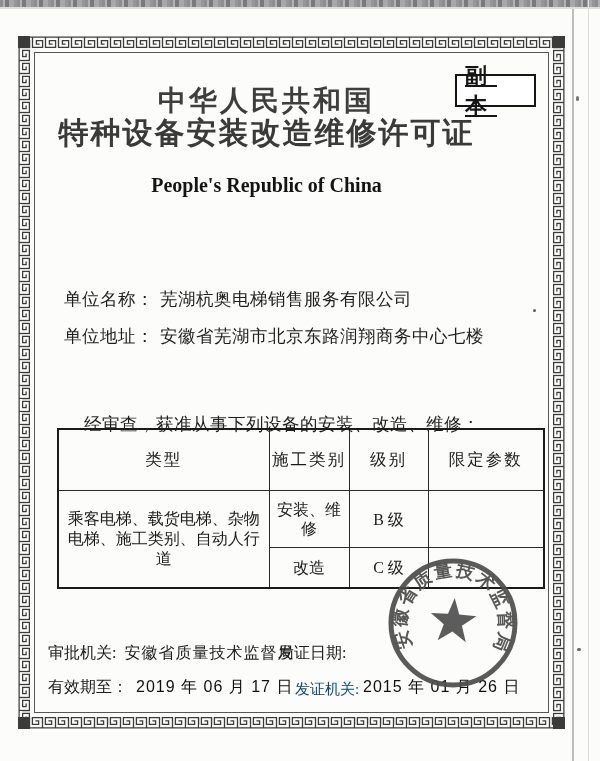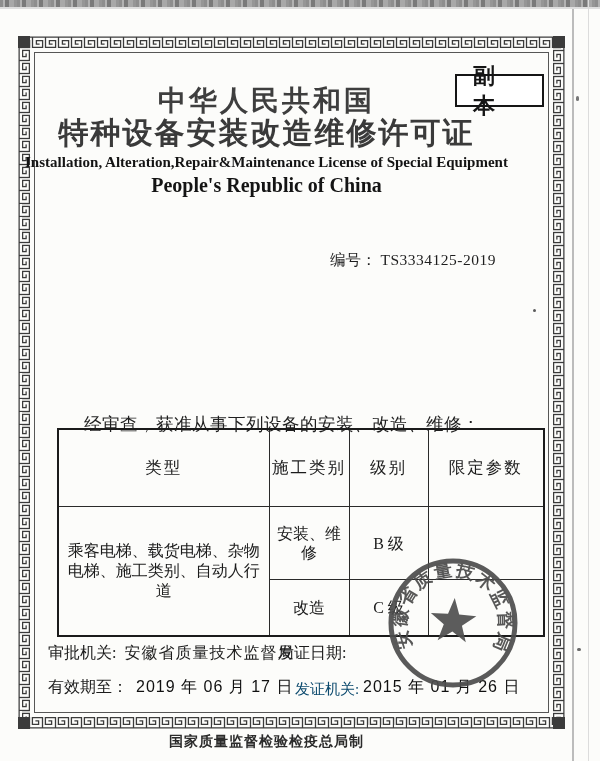--- a/index.html
+++ b/index.html
@@ -42,41 +42,41 @@
 
   .country-title{top:82px; font-size:28px; letter-spacing:3px; color:#3e3e3e;}
   .license-title{top:113px; font-size:30px; letter-spacing:2px; color:#3a3a3a;}
   .en1{top:154px; font-size:15px; color:#141414; font-weight:bold;}
   .en2{top:174px; font-size:20px; color:#141414; font-weight:bold;}
   .category{top:206px; font-size:21px; letter-spacing:2px; color:#2c2c2c;}
 
   .dup-box{
     left:455px; top:74px; width:69px; height:29px;
     border:2.5px solid #151515; display:flex; align-items:center; justify-content:center;
-    font-size:22px; letter-spacing:10px; padding-left:16px; color:#151515; background:#fff;
+    font-size:22px; letter-spacing:10px; padding-left:8px; color:#151515; background:#fff;text-decoration:underline;
   }
 
   .number-line{left:330px; top:250px; font-size:15.5px; color:#1e1e1e;}
   .number-line .val{font-family:"Liberation Serif",serif; letter-spacing:0.5px; margin-left:4px;}
 
   .field-line{left:64px; font-size:17.5px; color:#1f1f1f; letter-spacing:0.5px;}
   .unit-name{top:287px;}
   .unit-addr{top:324px;}
   .field-line .val{margin-left:6px;}
 
   .note-line{left:84px; top:412px; font-size:17.5px; color:#1f1f1f; letter-spacing:0.5px;}
 
   table.lic{
     position:absolute; left:57px; top:428px; width:486px;
     border-collapse:collapse; table-layout:fixed;
     font-size:16px; color:#1b1b1b;
   }
   table.lic td,table.lic th{
     border:1px solid #2a2a2a; text-align:center; vertical-align:middle;
-    padding:17px 2px; font-weight:normal; line-height:1.2;
+    padding:9px 2px; font-weight:normal; line-height:1.2;
   }
   table.lic{border:2px solid #1b1b1b;}
   table.lic .hrow th{height:42px; font-size:16.5px; letter-spacing:2px;}
   table.lic .r1 td{height:22px;}
   table.lic .r2 td{height:21px;}
   table.lic .typecell{line-height:1.25; letter-spacing:0;}
 
   .footer-line{font-size:16px; color:#1c1c1c;}
   .approval{left:48px; top:643px;}
   .approval .val{margin-left:8px; letter-spacing:1px;}
@@ -142,27 +142,29 @@
     <div class="corner c-br"></div>
     <div class="inner-line"></div>
   </div>
 
   <div class="abs dup-box hei">
     <span>副 本</span>
   </div>
 
   <div class="abs center-band country-title hei">中华人民共和国</div>
   <div class="abs center-band license-title hei">特种设备安装改造维修许可证</div>
-  <div class="abs center-band en1 kai">Installation, Alteration,Repair&amp;Maintenance License of Special Equipment</div>
   <div class="abs center-band en2 kai">People's Republic of China</div>
 
-  <div class="abs number-line kai">
-    <span>编号：</span><span class="val">TS3334125-2019</span>
-  </div>
-
+
+  <div class="abs field-line unit-name kai">
+    <span>单位名称：</span><span class="val">芜湖杭奥电梯销售服务有限公司</span>
+  </div>
+  <div class="abs field-line unit-addr kai">
+    <span>单位地址：</span><span class="val">安徽省芜湖市北京东路润翔商务中心七楼</span>
+  </div>
 
   <div class="abs note-line kai">经审查，获准从事下列设备的安装、改造、维修：</div>
 
   <table class="lic kai">
     <colgroup>
         <col style="width:211px">
         <col style="width:80px">
         <col style="width:79px">
         <col style="width:116px">
       </colgroup>
@@ -202,15 +204,14 @@
     <circle cx="76" cy="75" r="62" fill="none" stroke="#4d4d4d" stroke-width="5"></circle>
     <polygon points="76,50 81.6,66.2 98.8,66.6 85.1,77 90.1,93.4 76,83.6 61.9,93.4 66.9,77 53.2,66.6 70.4,66.2" fill="#4f4f4f" transform="rotate(4 76 75)"></polygon>
     <defs>
         <path id="sealArc" d="M37.5,102 A47,47 0 1 1 114.5,102" fill="none"></path>
       </defs>
     <text font-size="18" font-weight="bold" fill="#4a4a4a" letter-spacing="2" font-family="Liberation Sans, DejaVu Sans, sans-serif" transform="rotate(3 76 75)">
       <textPath href="#sealArc" startOffset="2">安徽省质量技术监督局</textPath>
     </text>
   </svg>
 
-  <div class="abs center-band made-by hei">国家质量监督检验检疫总局制</div>
 
 </div>
 
 </body></html>

